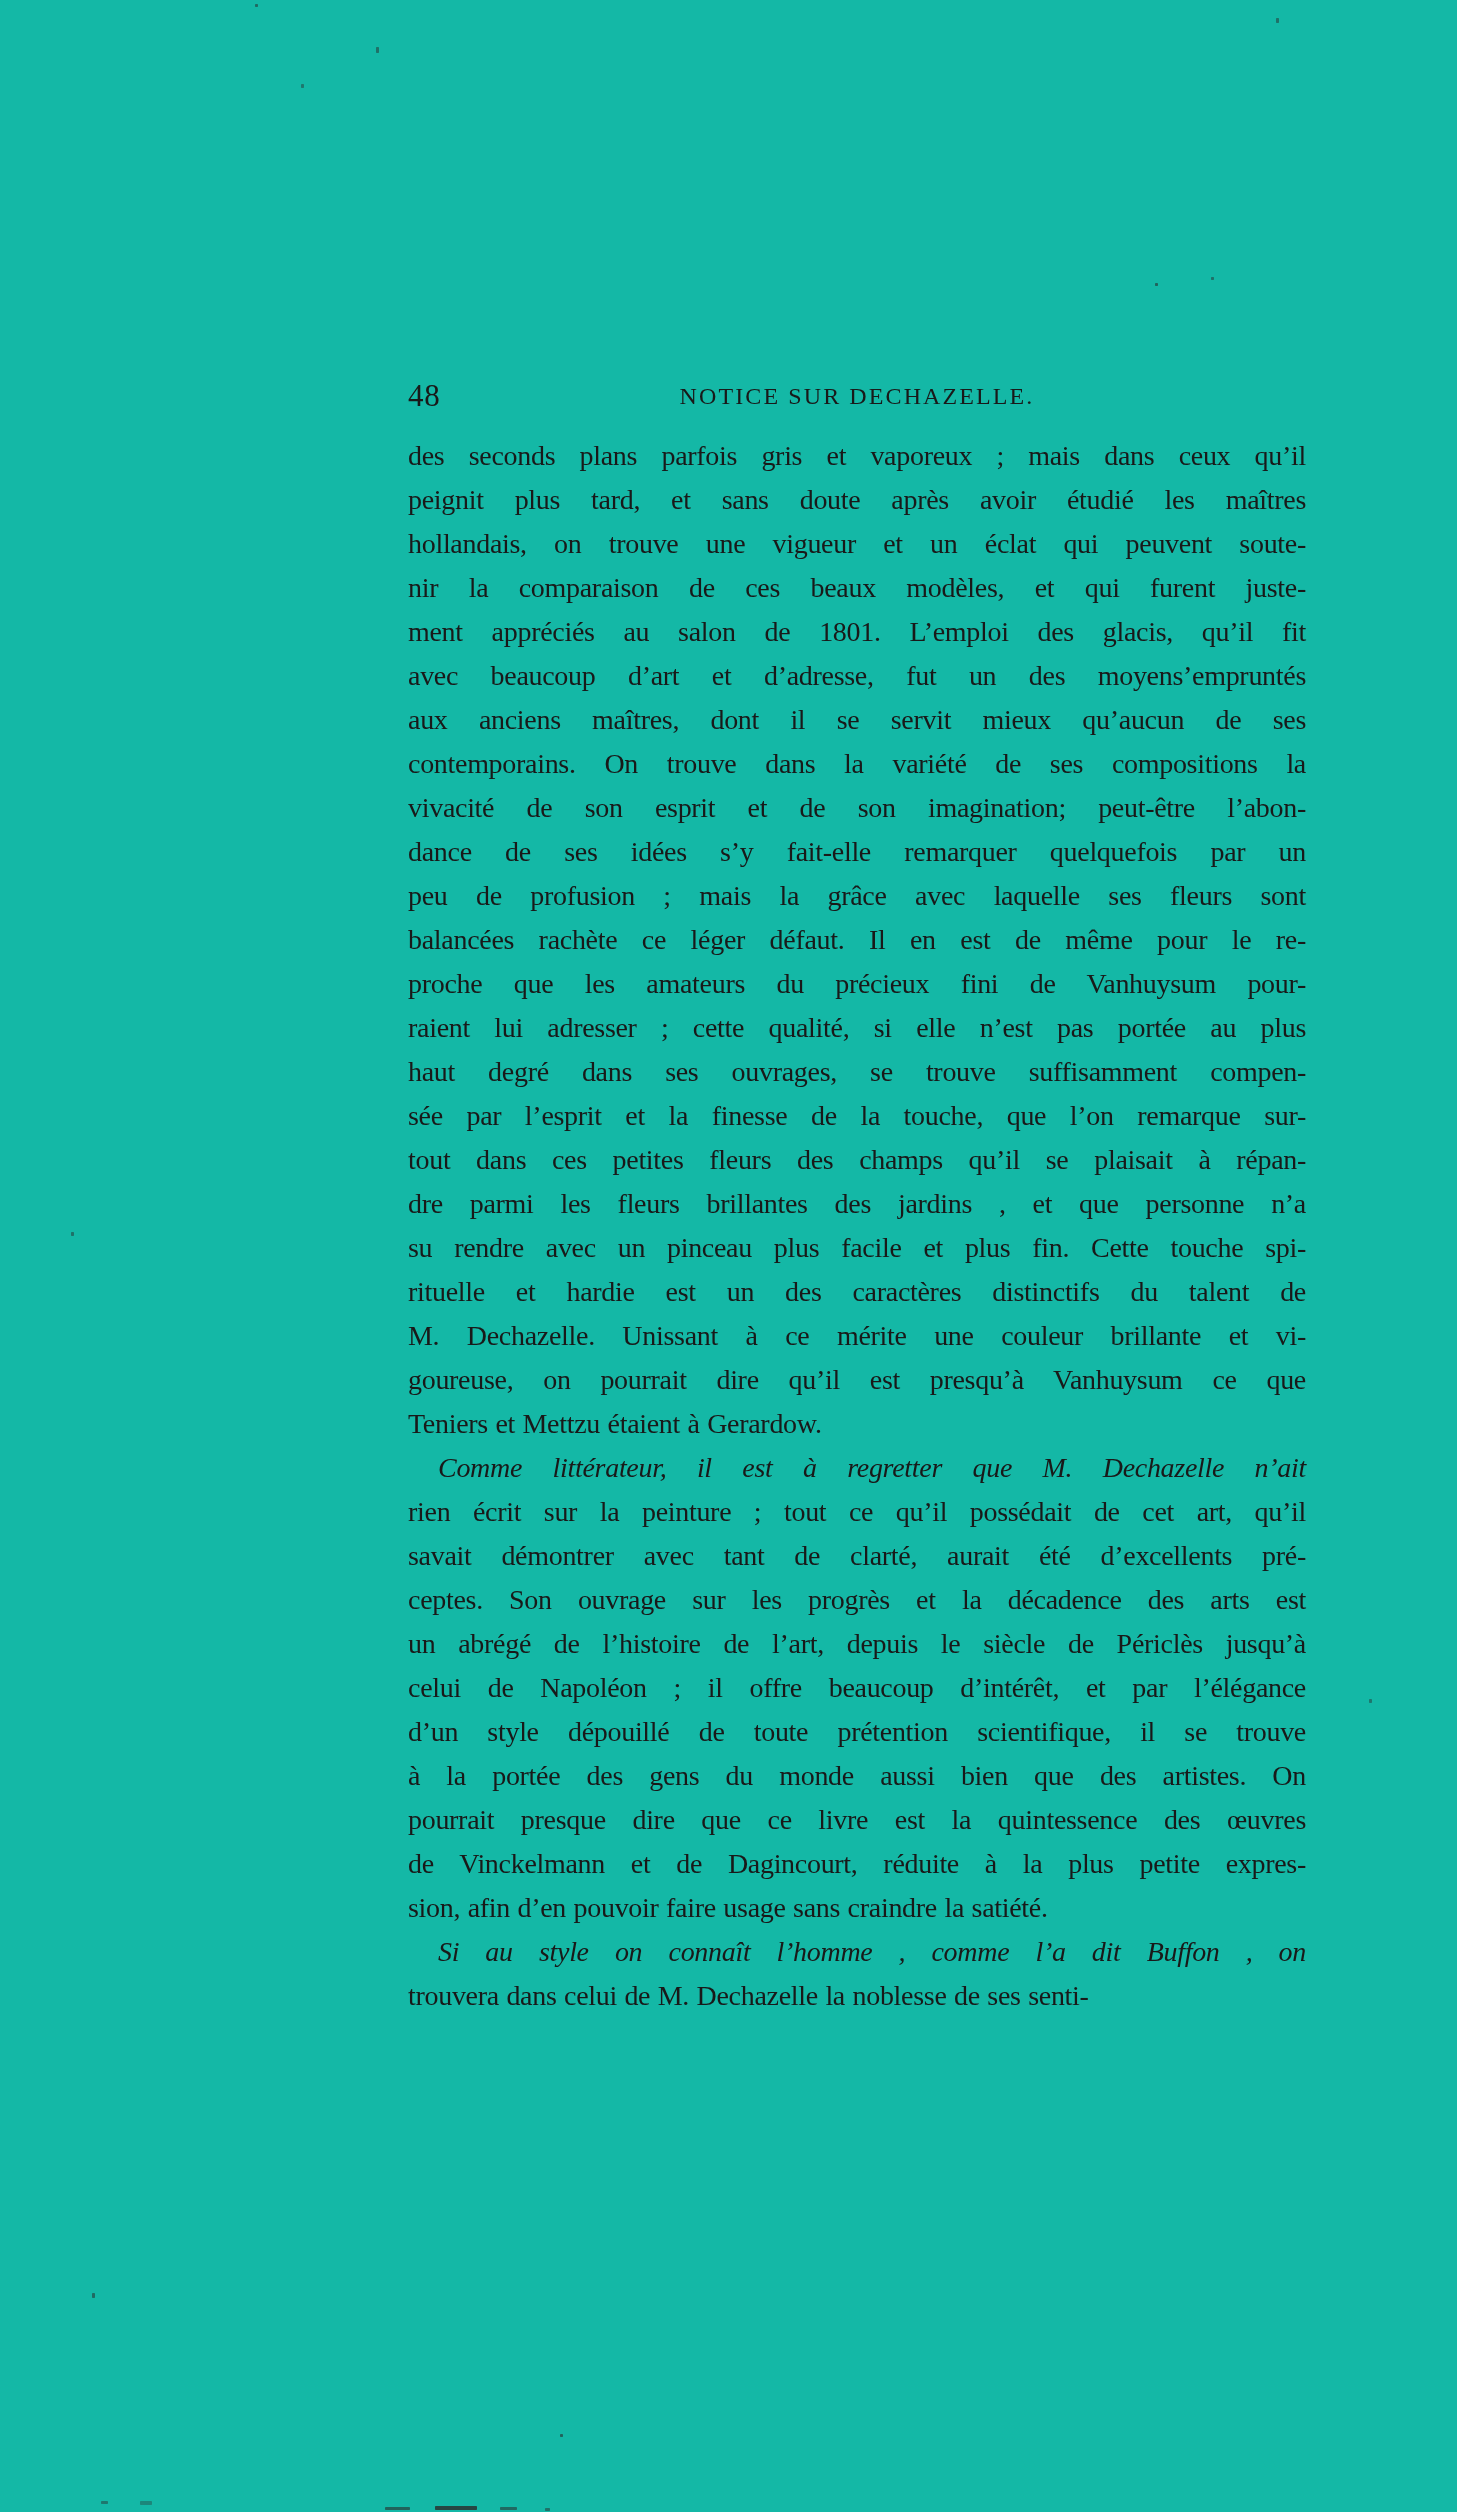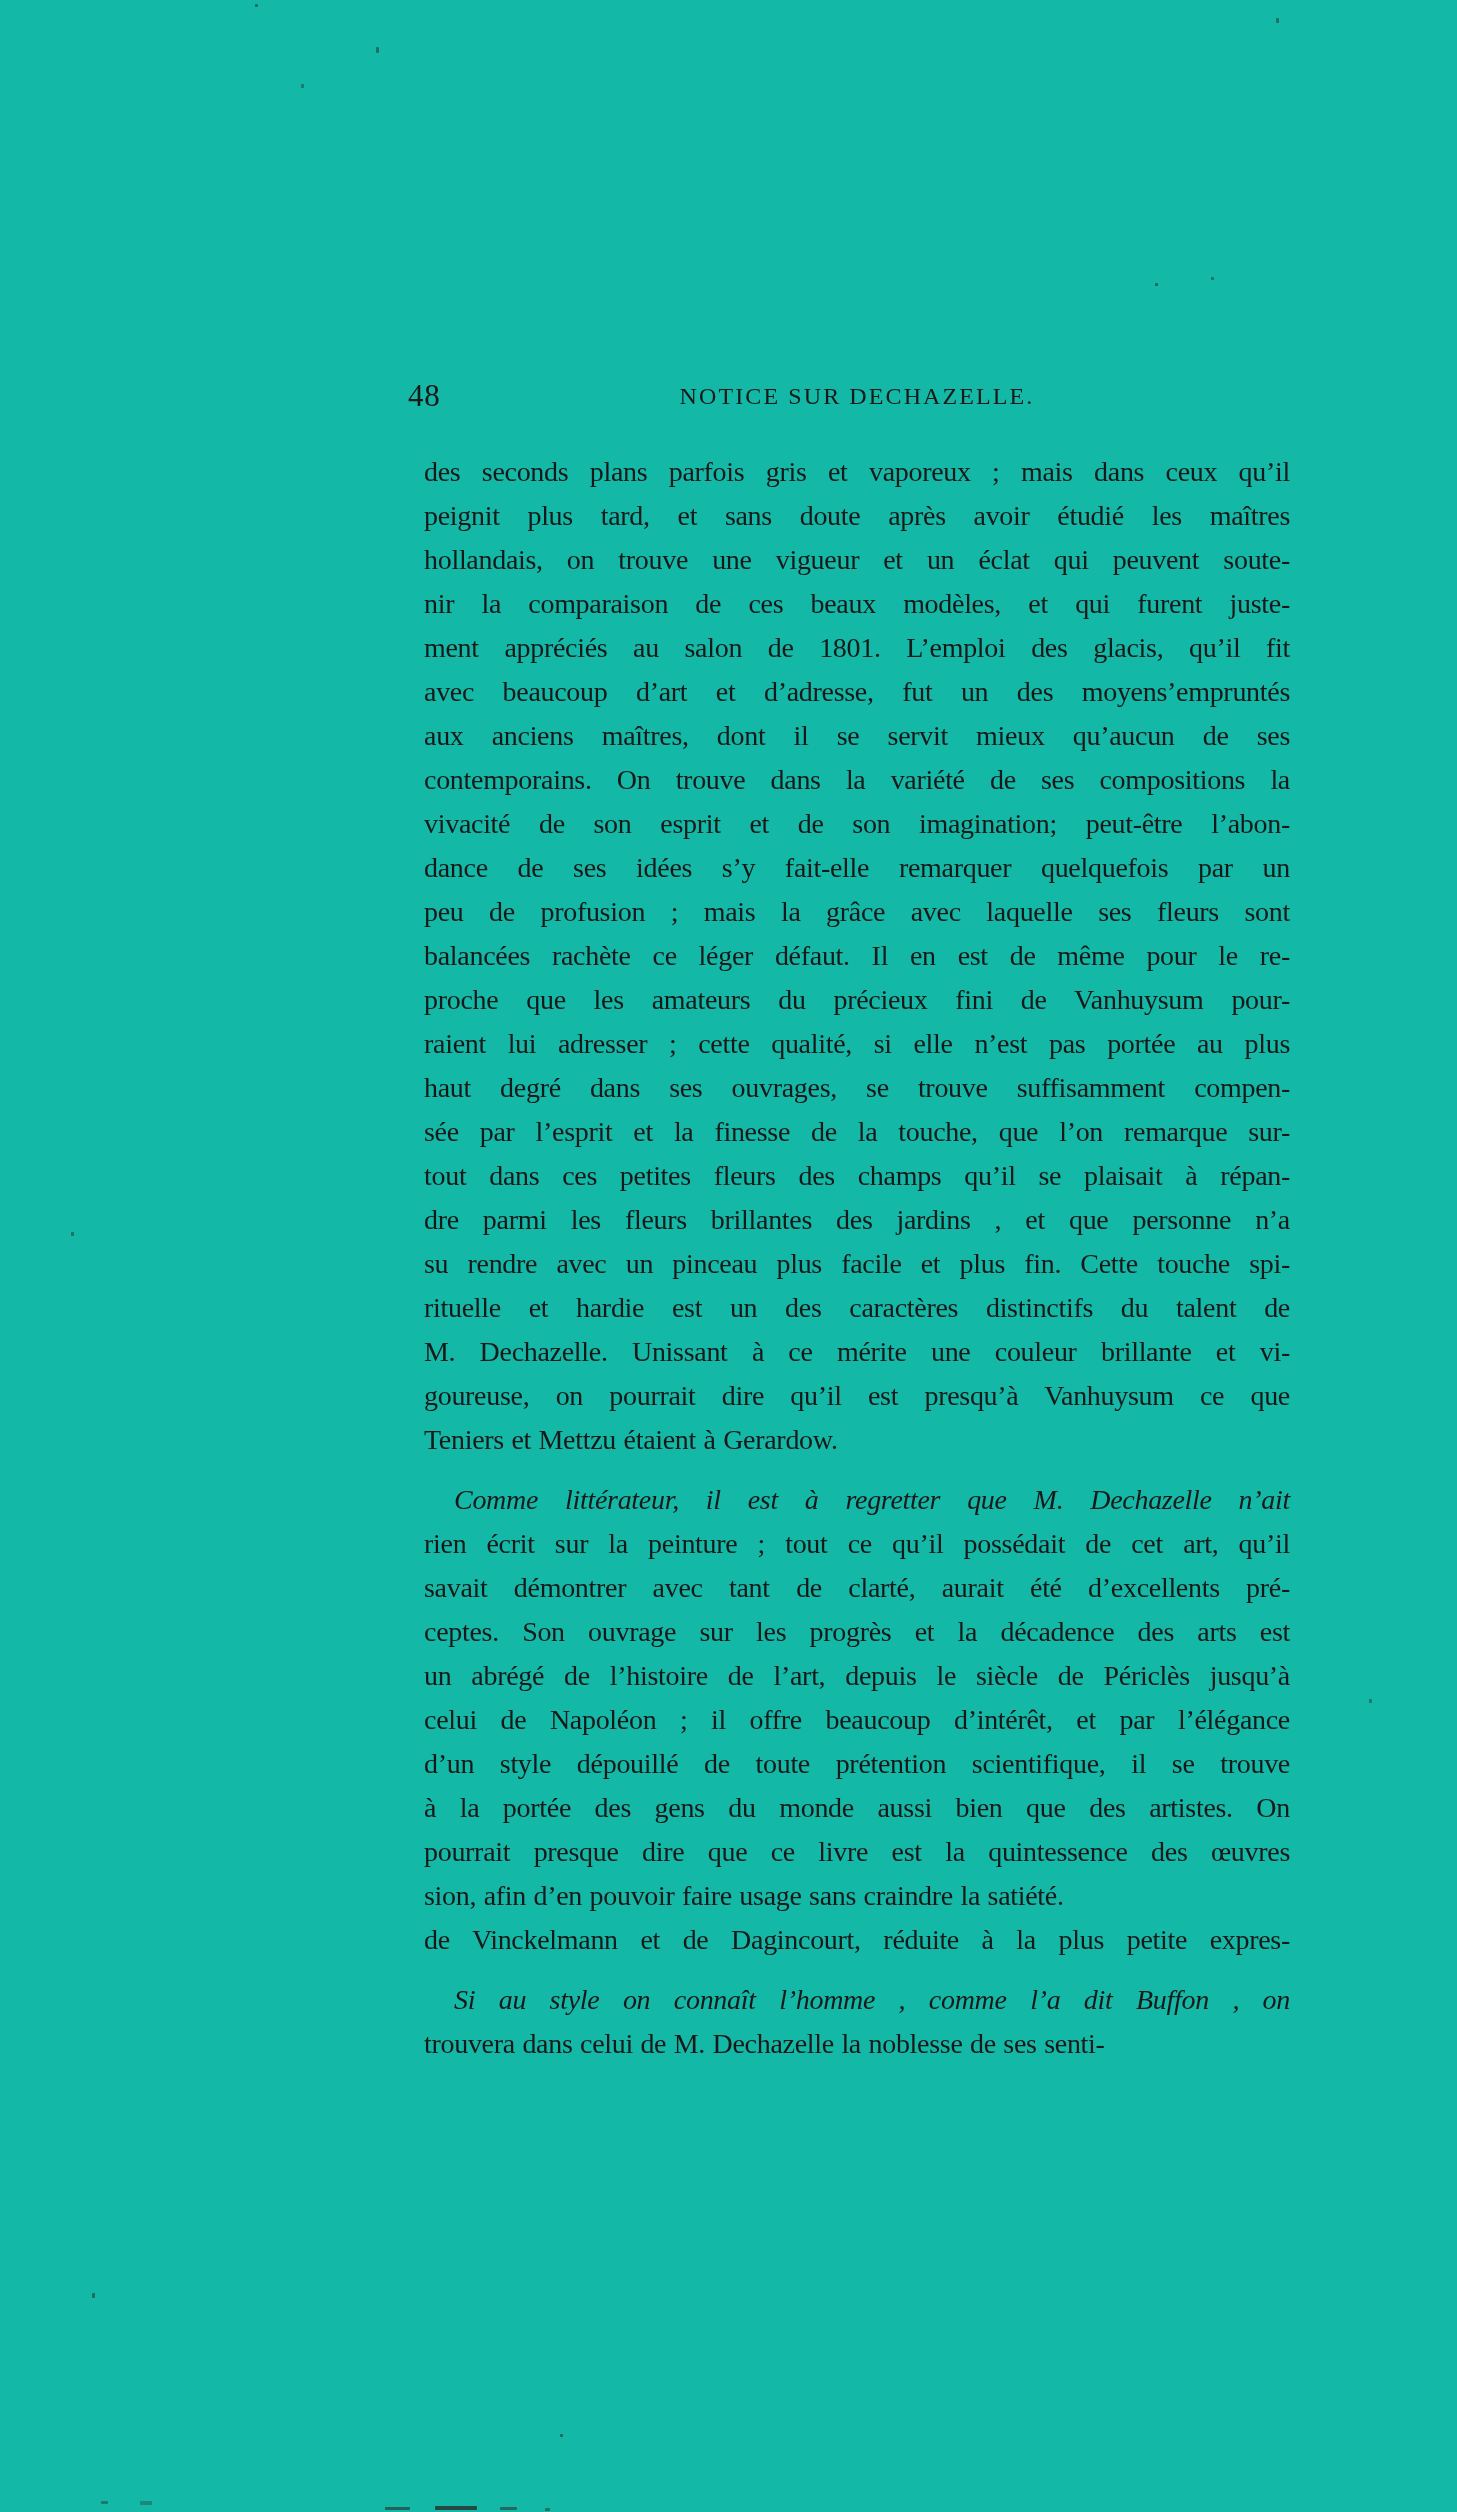--- a/index.html
+++ b/index.html
@@ -30,21 +30,21 @@
     text-align: center;
     font-size: 24px; font-weight: 400; letter-spacing: 2.1px;
   }
   .text-block {
     position: absolute;
     left: 408px; top: 434px; width: 898px;
     font-size: 28px;
     letter-spacing: -0.3px;
     word-spacing: 0.8px;
   }
-  .paragraph { margin: 16px; }
+  .paragraph { margin: 0; }
   .line {
     height: 44px;
     line-height: 44px;
     text-align: justify;
     text-align-last: justify;
     white-space: normal;
   }
   .line.last { text-align-last: left; }
   .line.indent { text-indent: 30px; font-style: italic; }
   .speck {
@@ -93,22 +93,22 @@
       <div class="paragraph">
         <div class="line indent">Comme littérateur, il est à regretter que M. Dechazelle n’ait</div>
         <div class="line">rien écrit sur la peinture ; tout ce qu’il possédait de cet art, qu’il</div>
         <div class="line">savait démontrer avec tant de clarté, aurait été d’excellents pré-</div>
         <div class="line">ceptes. Son ouvrage sur les progrès et la décadence des arts est</div>
         <div class="line">un abrégé de l’histoire de l’art, depuis le siècle de Périclès jusqu’à</div>
         <div class="line">celui de Napoléon ; il offre beaucoup d’intérêt, et par l’élégance</div>
         <div class="line">d’un style dépouillé de toute prétention scientifique, il se trouve</div>
         <div class="line">à la portée des gens du monde aussi bien que des artistes. On</div>
         <div class="line">pourrait presque dire que ce livre est la quintessence des œuvres</div>
+        <div class="line">de Vinckelmann et de Dagincourt, réduite à la plus petite expres-</div>
         <div class="line last">sion, afin d’en pouvoir faire usage sans craindre la satiété.</div>
-        <div class="line">de Vinckelmann et de Dagincourt, réduite à la plus petite expres-</div>
       </div>
       <div class="paragraph">
         <div class="line indent">Si au style on connaît l’homme , comme l’a dit Buffon , on</div>
         <div class="line last">trouvera dans celui de M. Dechazelle la noblesse de ses senti-</div>
       </div>
     </div>
 
   <i class="speck" style="left:255px; top:4.2px;  width:2.5px; height:3.3px; opacity:.55;"></i>
   <i class="speck" style="left:1276px;top:17.6px; width:2.5px; height:5px; opacity:.5;"></i>
   <i class="speck" style="left:376px; top:47px; width:2.5px; height:5.9px; opacity:.5;"></i>

